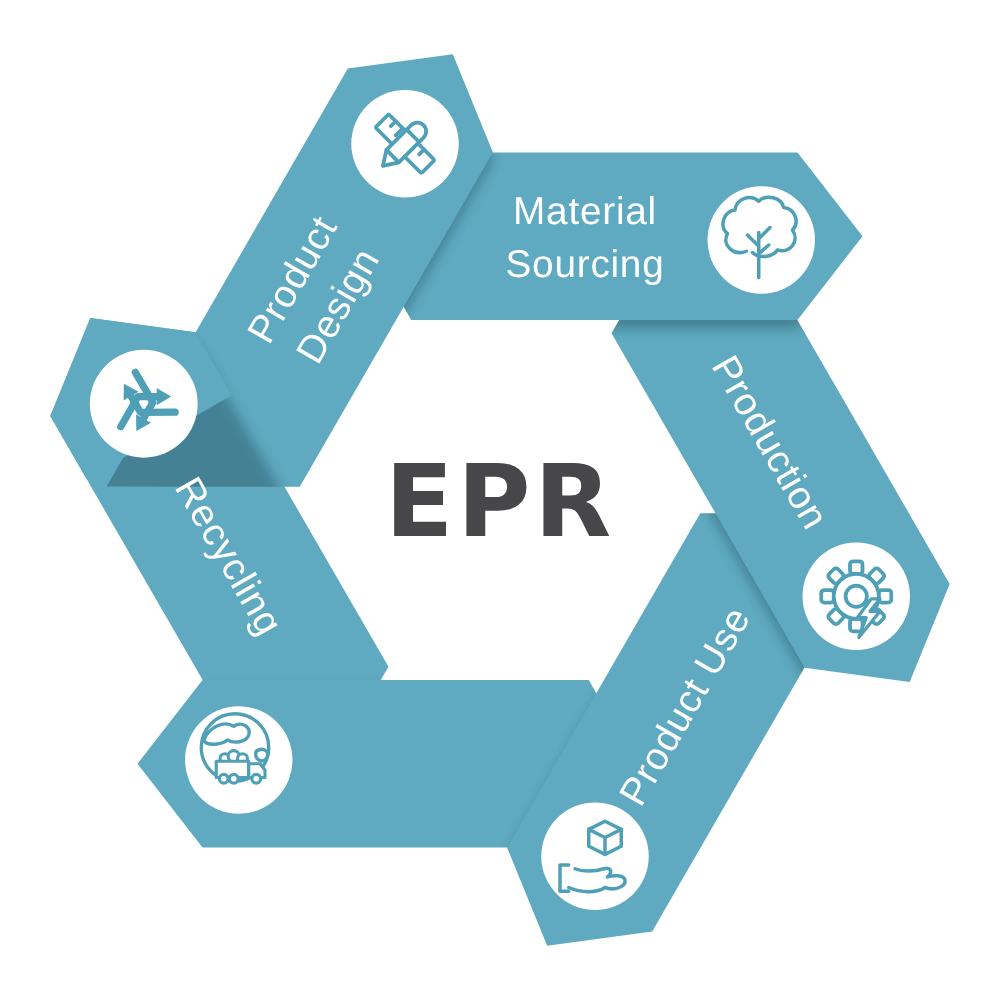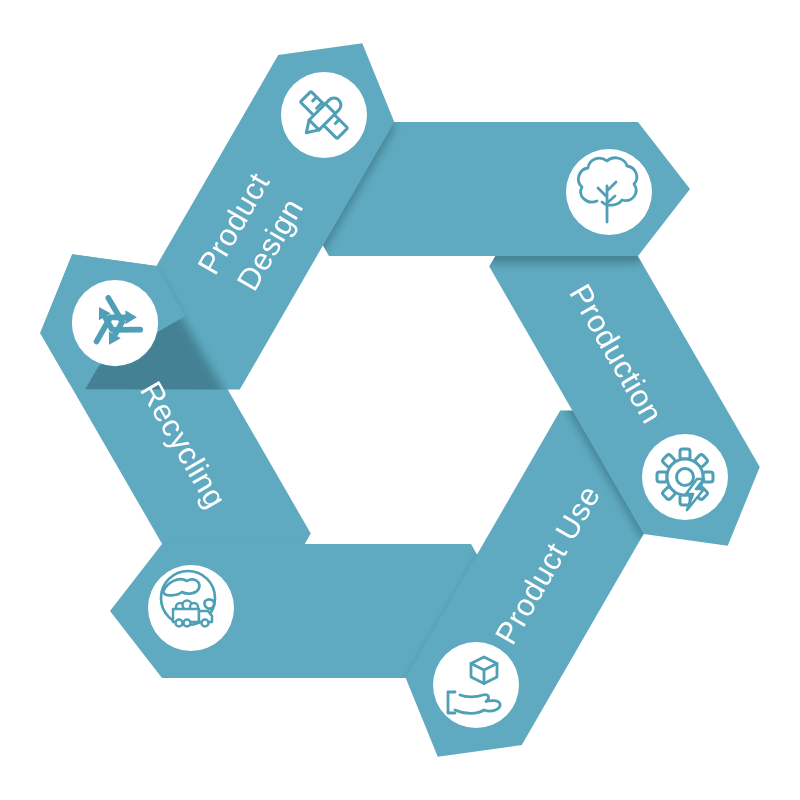--- a/index.html
+++ b/index.html
@@ -162,17 +162,19 @@
       </g>
       <g transform="rotate(240)">
         <path d="M-16,16 L-4,-5 L9,-5" stroke-width="5"></path>
         <polygon points="9,-11 19,-5 9,1" fill="#4FA0B7" stroke="none"></polygon>
       </g>
     </g>
   </g>
 </svg>
 
   <div class="label" style="left:252px;top:234px;width:190px;--rot:-60deg">Product Design</div>
+  <div class="label" style="left:468px;top:190px;width:225px">Material Sourcing</div>
   <div class="label nowrap" style="left:616px;top:354px;--rot:60deg">Production</div>
   <div class="label nowrap" style="left:548px;top:565px;--rot:-60deg">Product Use</div>
   <div class="label nowrap" style="left:183px;top:445px;--rot:60deg">Recycling</div>
 
+  <div class="center-title" style="left:400px;top:401px">EPR</div>
 </div>
 
 </body></html>

